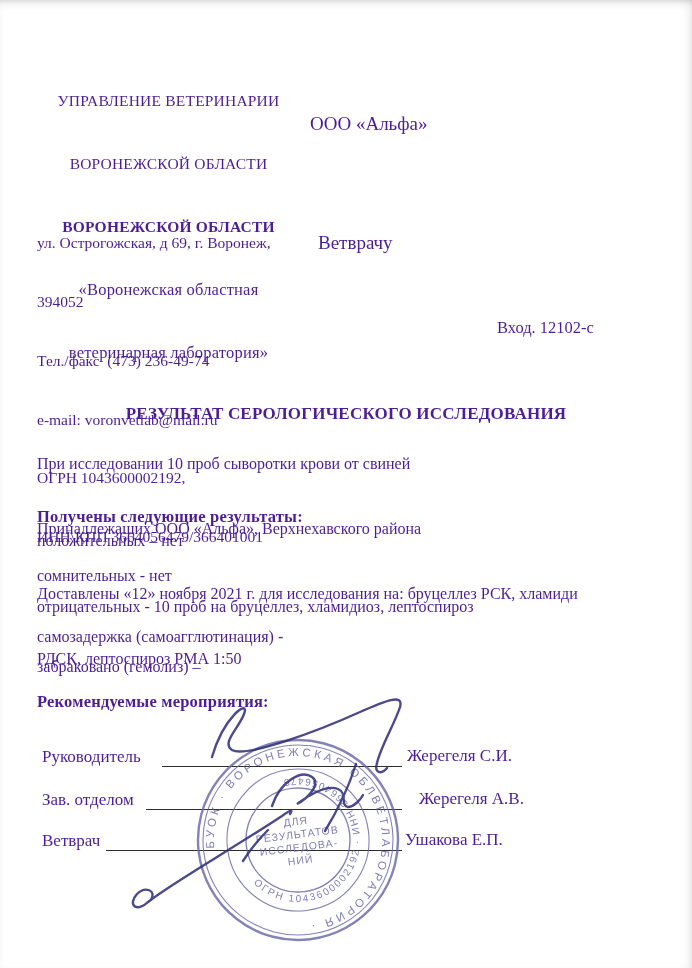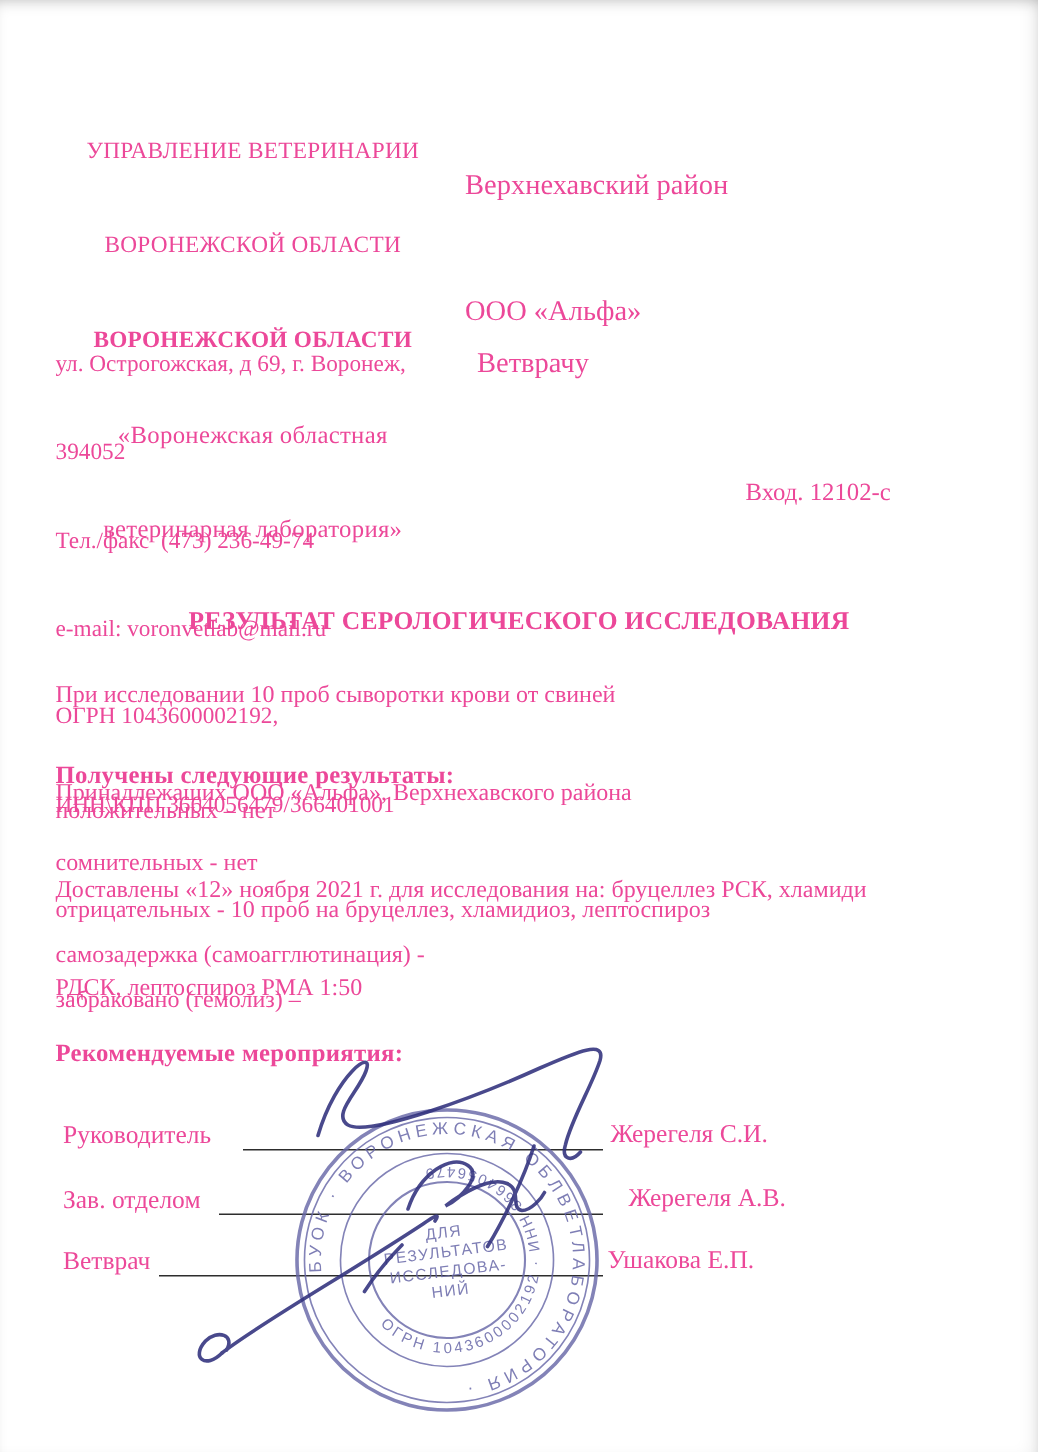--- a/index.html
+++ b/index.html
@@ -2,21 +2,21 @@
 <html><head>
 <meta charset="utf-8">
 <style>
   html,body{margin:0;padding:0;background:#e8e8e8;}
   .page{
     position:relative;
     width:692px;height:968px;
     margin:0 auto;
     background:#ffffff;
     font-family:"Liberation Serif","DejaVu Serif",serif;
-    color:#ec4899;
+    color:#4c1d95;
     overflow:hidden;
     box-shadow:inset 0 6px 10px -6px rgba(0,0,0,.25), inset -8px 0 14px -10px rgba(0,0,0,.18);
   }
   .abs{position:absolute;white-space:pre-wrap;}
   
   .hdr-left{left:26px;top:48px;width:285px;font-size:15.5px;line-height:21px;text-align:center;letter-spacing:.2px;}
   .hdr-left .b{font-weight:bold;}
   .hdr-left .quote{font-size:16.5px;}
   
   .hdr-right{left:310px;top:54px;font-size:19px;line-height:28px;}
@@ -48,21 +48,20 @@
 
   <div class="abs hdr-left">
     <div>УПРАВЛЕНИЕ ВЕТЕРИНАРИИ</div>
     <div>ВОРОНЕЖСКОЙ ОБЛАСТИ</div>
     <div class="b">ВОРОНЕЖСКОЙ ОБЛАСТИ</div>
     <div class="quote">«Воронежская областная</div>
     <div class="quote">ветеринарная лаборатория»</div>
   </div>
 
   <div class="abs hdr-right">
-    <div>Верхнехавский район</div>
     <div>ООО «Альфа»</div>
   </div>
 
   <div class="abs contacts">
     <div>ул. Острогожская, д 69, г. Воронеж,</div>
     <div>394052</div>
     <div>Тел./факс  (473) 236-49-74</div>
     <div>e-mail: voronvetlab@mail.ru</div>
     <div>ОГРН 1043600002192,</div>
     <div>ИНН\КПП 3664056479/366401001</div>

